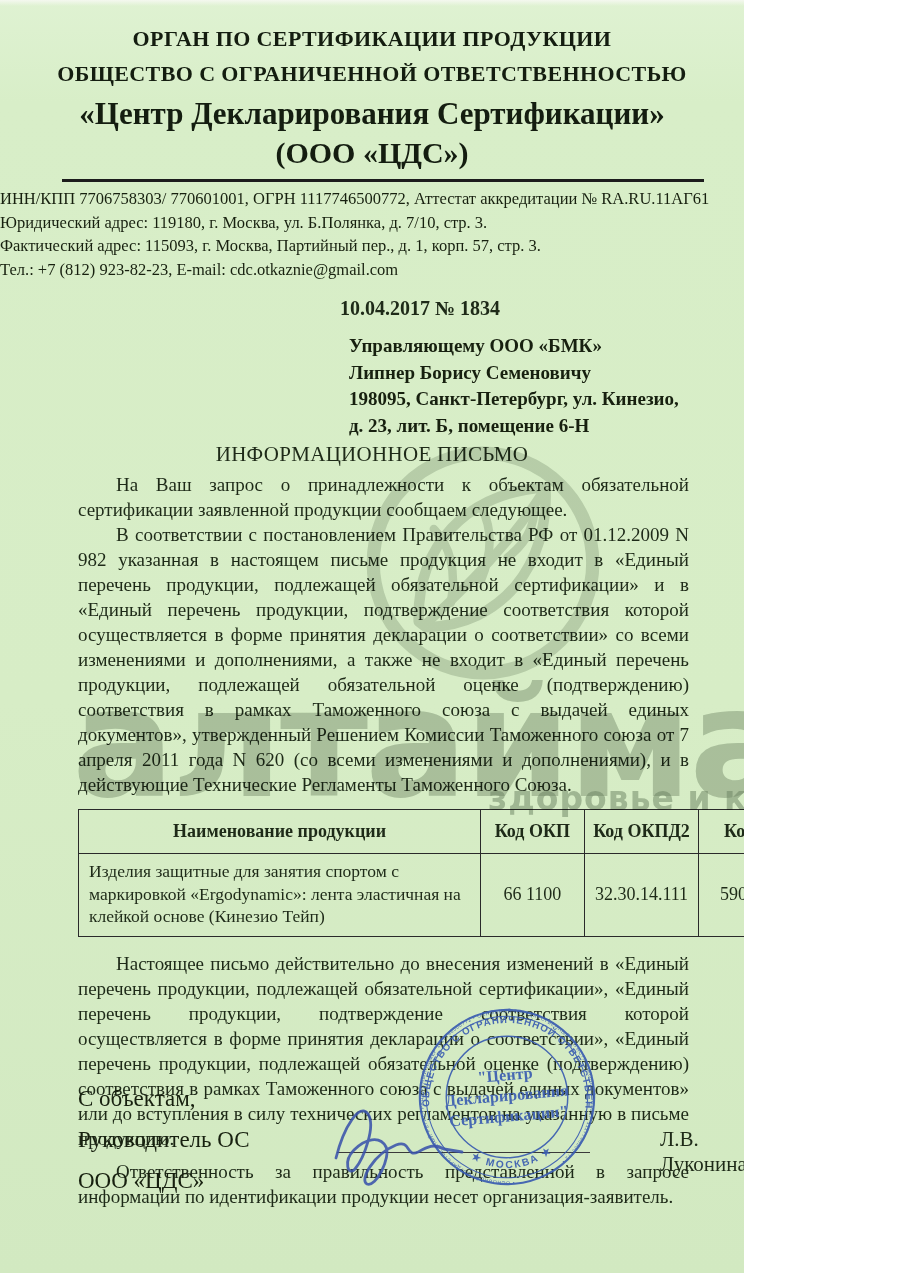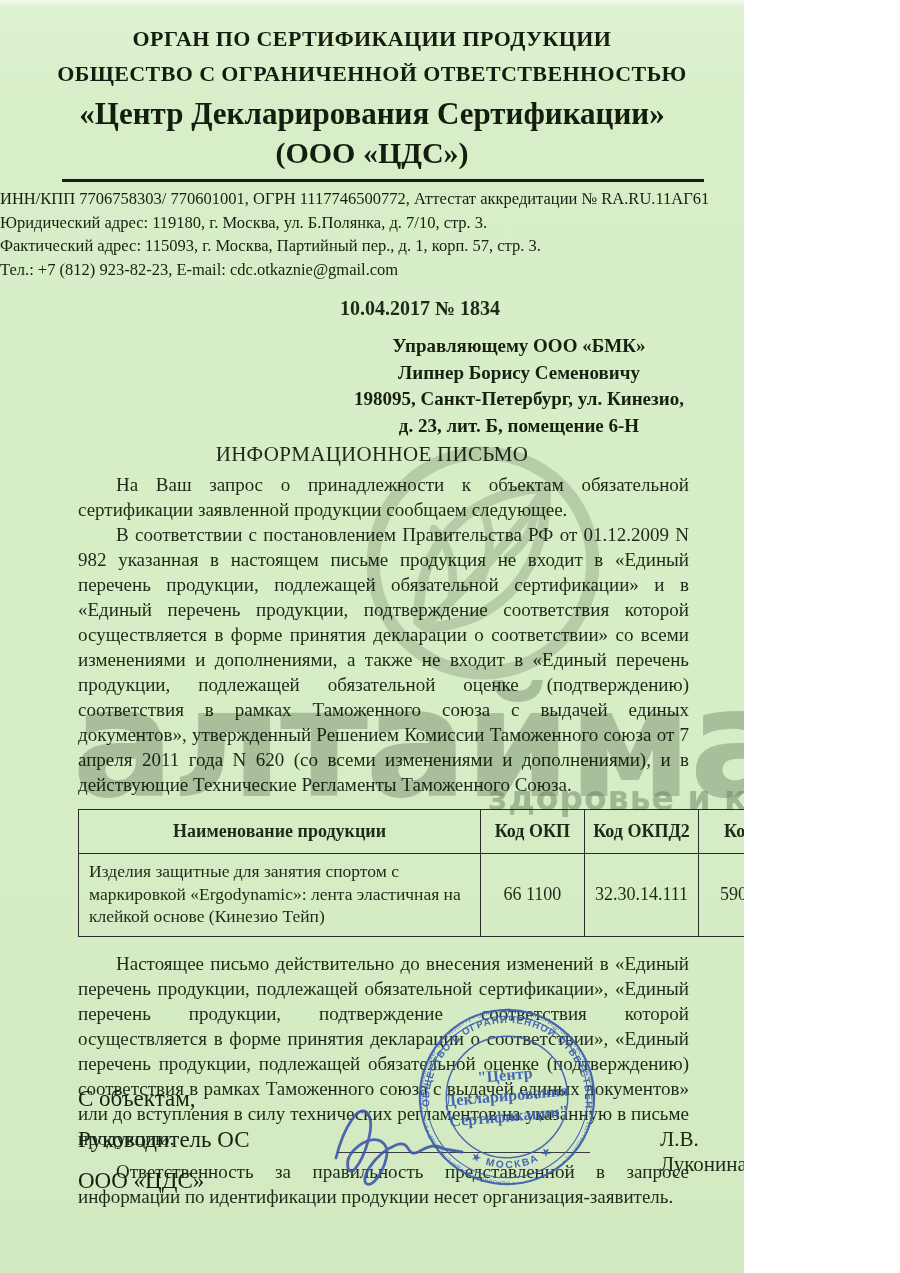--- a/index.html
+++ b/index.html
@@ -24,21 +24,21 @@
   .org-line-lg2 { font-size: 30px; }
 
   .rule { margin: 9px 40px 0 62px; border-top: 3px solid #1c1c1c; }
 
   .contacts { margin-top: 5px; text-align: left; font-size: 16.5px; line-height: 23.5px; color:#17200f; }
 
   .ref { margin: 16px 0 0 96px; font-size: 20px; font-weight: bold; text-align: center; }
 
   .recipient {
     width: 340px; margin: 13px 55px 0 auto;
-    text-align: center; font-weight: bold; font-size: 19px; line-height: 26.5px;
+    font-weight: bold; font-size: 19px; line-height: 26.5px;
     color:#17200f;
   }
 
   .letter-title { margin-top: 3px; text-align: center; font-weight: normal; font-size: 21px; letter-spacing: 0.3px; }
 
   .body-text { margin: 5px 55px 0 78px; font-size: 19px; line-height: 25px; text-align: justify; }
   .body-text p { text-indent: 38px; }
   .mt { margin-top: 14px; }
   .mt-sm { margin-top: 8px; }
 

